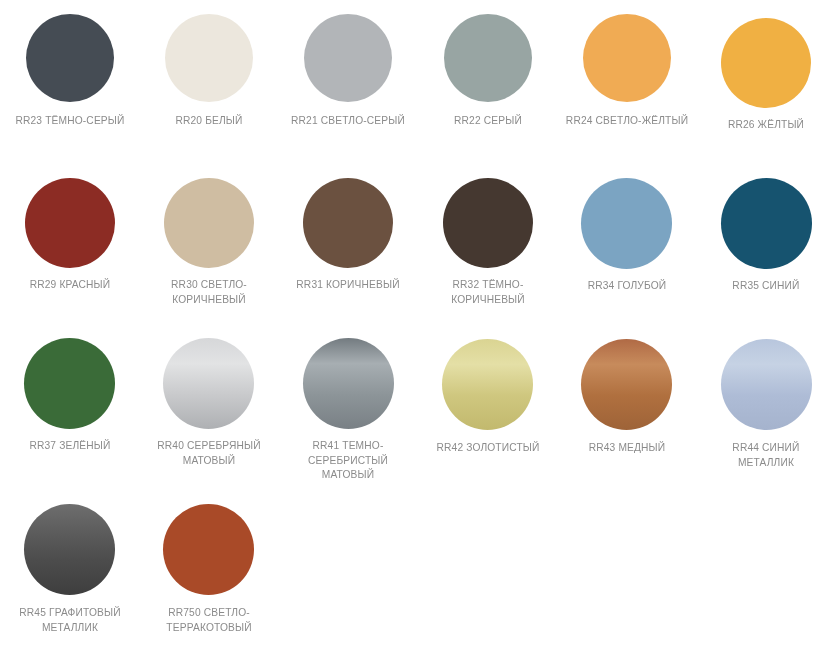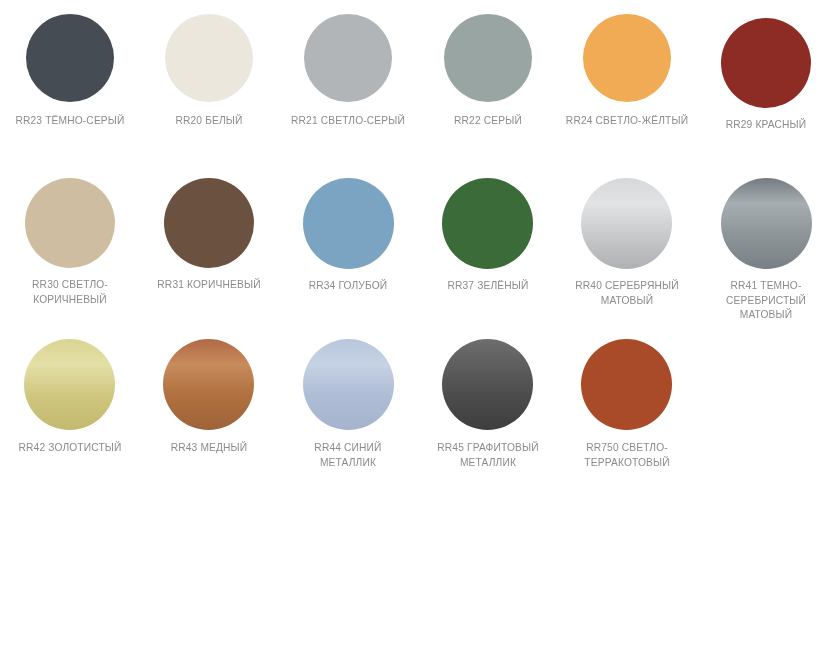--- a/index.html
+++ b/index.html
@@ -87,35 +87,47 @@
   <div class="swatch-cell row1">
     <div class="swatch-disc" style="background: rgb(152, 165, 163);"></div>
     <div class="swatch-label" style="color: rgb(139, 139, 139);">RR22 СЕРЫЙ</div>
   </div>
   <div class="swatch-cell row1">
     <div class="swatch-disc" style="background: rgb(240, 171, 84);"></div>
     <div class="swatch-label" style="color: rgb(139, 139, 139);">RR24 СВЕТЛО-ЖЁЛТЫЙ</div>
   </div>
 
   <div class="swatch-cell row2">
+    <div class="swatch-disc" style="background: rgb(240, 176, 67);"></div>
+    <div class="swatch-label" style="color: rgb(139, 139, 139);">RR26 ЖЁЛТЫЙ</div>
+  </div>
+  <div class="swatch-cell row2">
     <div class="swatch-disc" style="background: rgb(140, 44, 36);"></div>
     <div class="swatch-label" style="color: rgb(139, 139, 139);">RR29 КРАСНЫЙ</div>
   </div>
   <div class="swatch-cell row2">
     <div class="swatch-disc" style="background: rgb(207, 189, 162);"></div>
     <div class="swatch-label" style="color: rgb(139, 139, 139);">RR30 СВЕТЛО-КОРИЧНЕВЫЙ</div>
   </div>
   <div class="swatch-cell row2">
     <div class="swatch-disc" style="background: rgb(107, 81, 64);"></div>
     <div class="swatch-label" style="color: rgb(139, 139, 139);">RR31 КОРИЧНЕВЫЙ</div>
   </div>
+  <div class="swatch-cell row2">
+    <div class="swatch-disc" style="background: rgb(69, 56, 48);"></div>
+    <div class="swatch-label" style="color: rgb(139, 139, 139);">RR32 ТЁМНО-КОРИЧНЕВЫЙ</div>
+  </div>
 
   <div class="swatch-cell row3">
     <div class="swatch-disc" style="background: rgb(123, 164, 194);"></div>
     <div class="swatch-label" style="color: rgb(139, 139, 139);">RR34 ГОЛУБОЙ</div>
+  </div>
+  <div class="swatch-cell row3">
+    <div class="swatch-disc" style="background: rgb(22, 83, 111);"></div>
+    <div class="swatch-label" style="color: rgb(139, 139, 139);">RR35 СИНИЙ</div>
   </div>
   <div class="swatch-cell row3">
     <div class="swatch-disc" style="background: rgb(58, 107, 56);"></div>
     <div class="swatch-label" style="color: rgb(139, 139, 139);">RR37 ЗЕЛЁНЫЙ</div>
   </div>
   <div class="swatch-cell row3">
     <div class="swatch-disc" style="background: linear-gradient(rgb(214, 215, 217) 0%, rgb(226, 227, 228) 28%, rgb(201, 202, 204) 62%, rgb(174, 176, 179) 100%);"></div>
     <div class="swatch-label" style="color: rgb(139, 139, 139);">RR40 СЕРЕБРЯНЫЙ МАТОВЫЙ</div>
   </div>
   <div class="swatch-cell row3">

